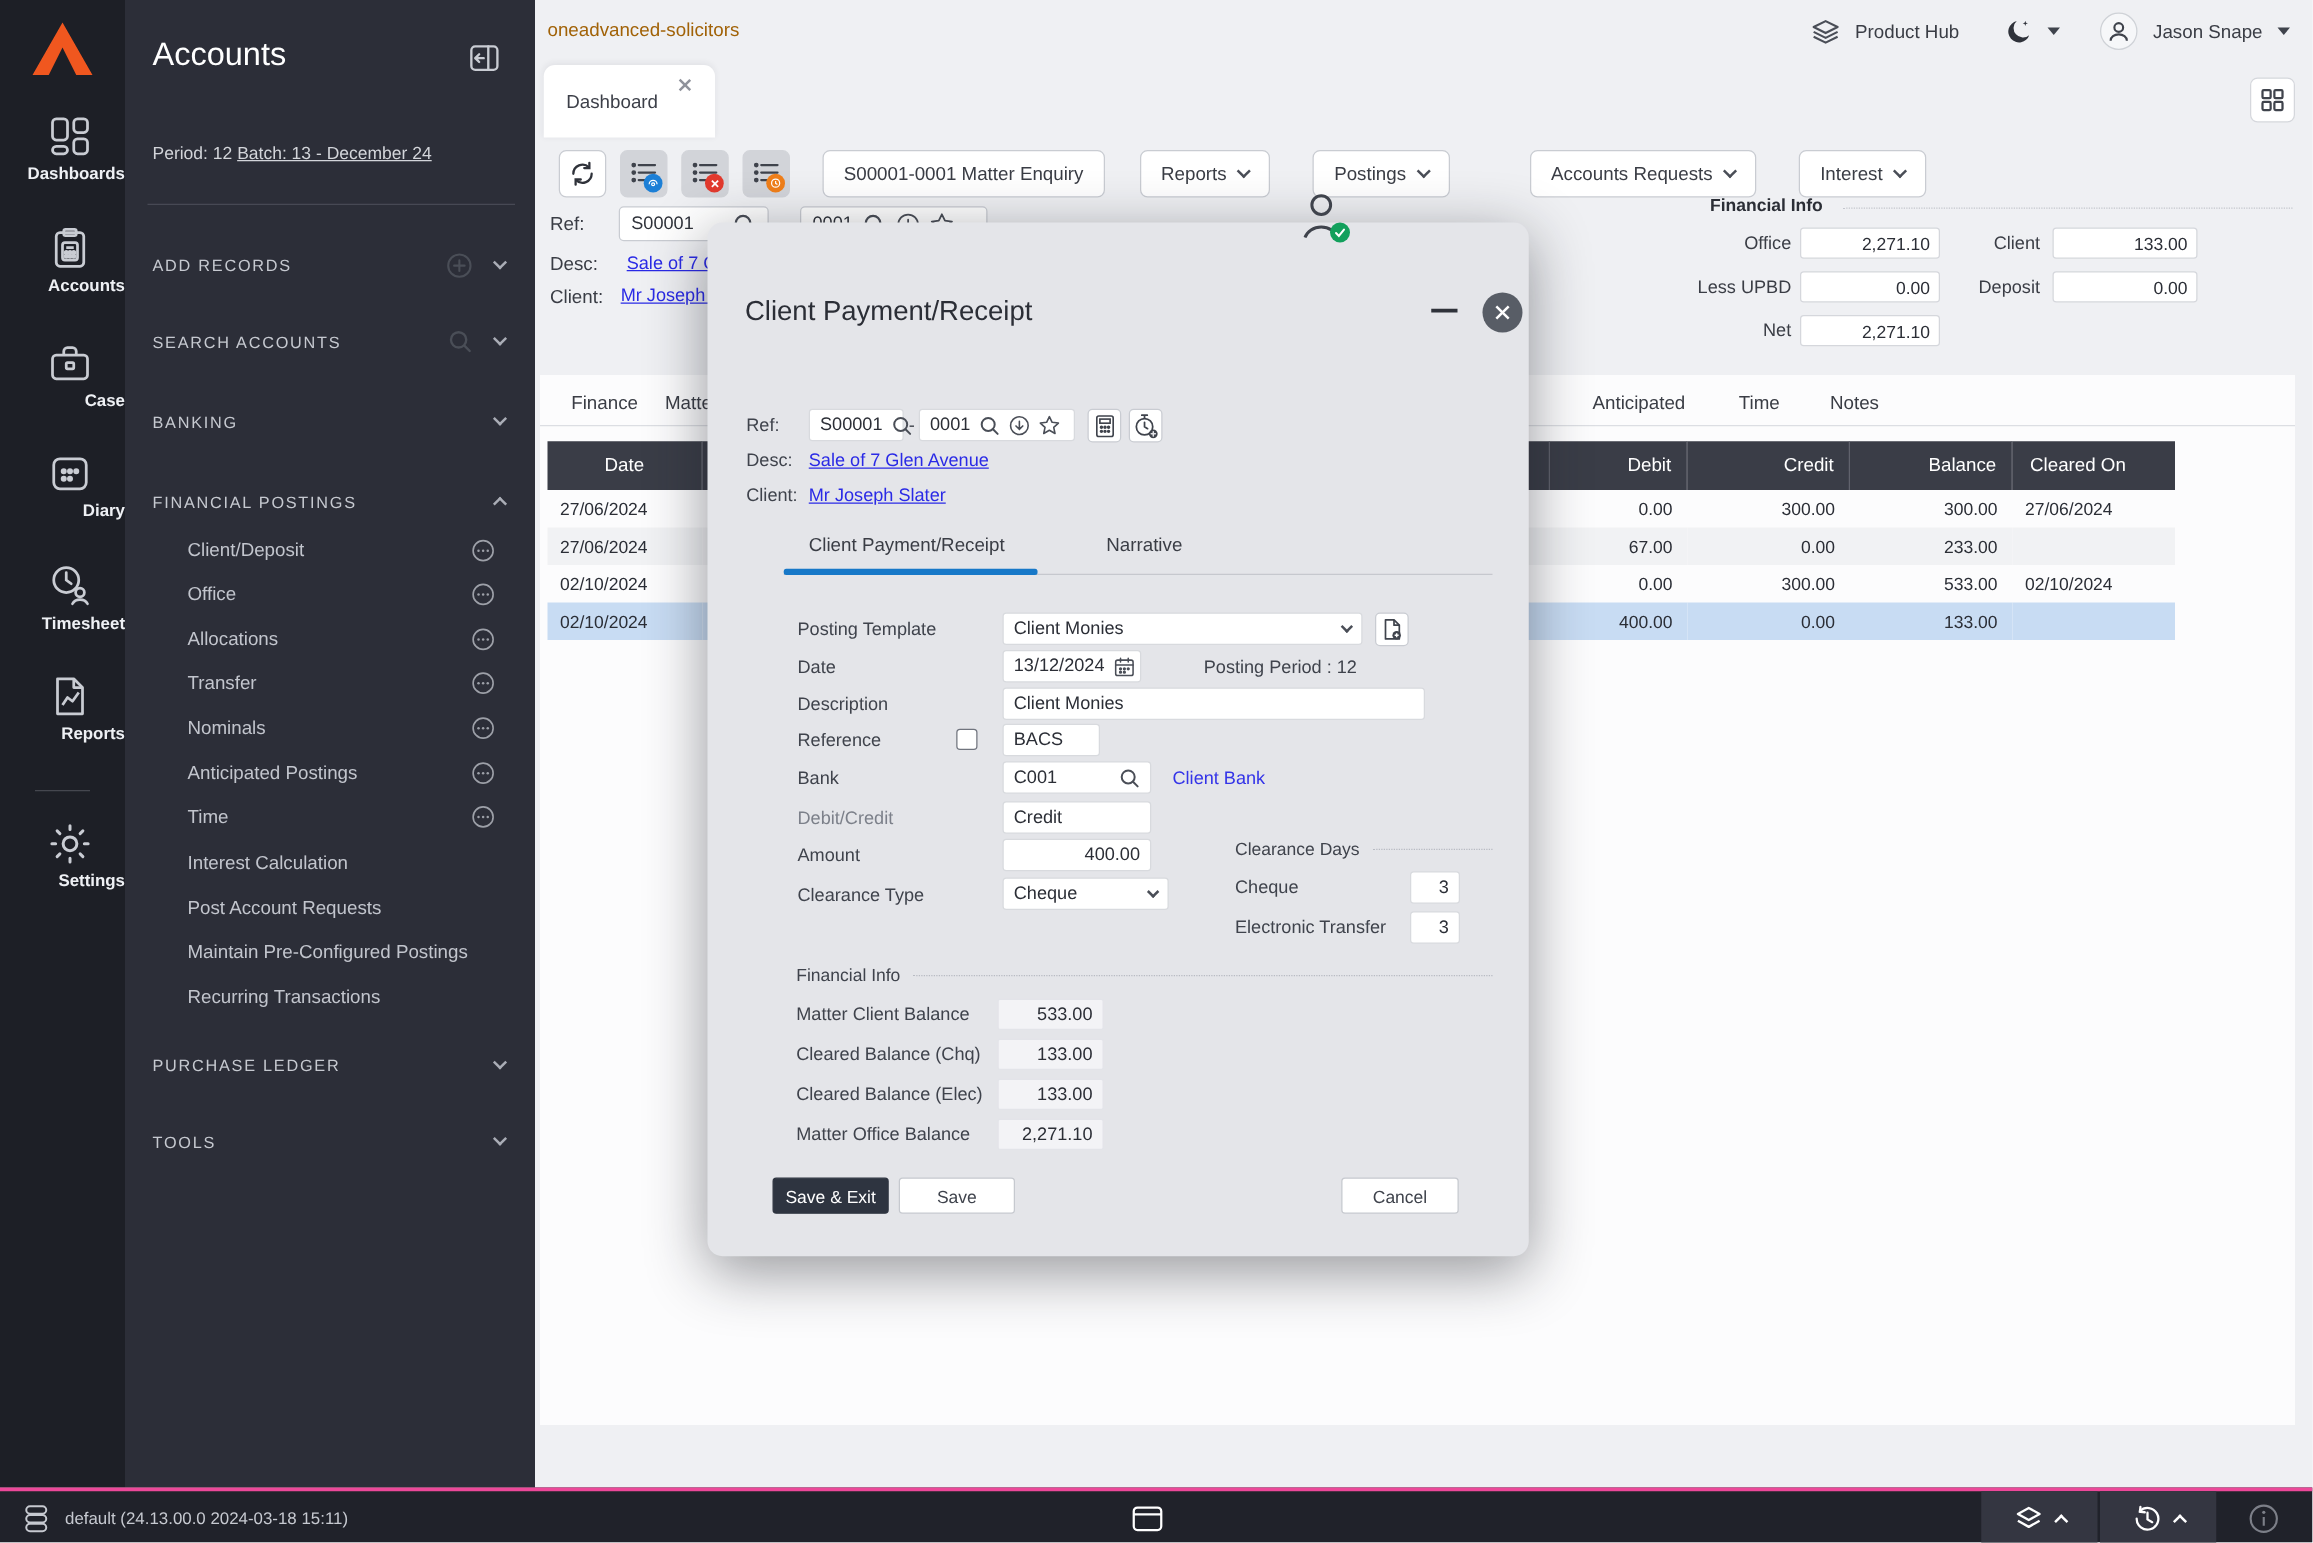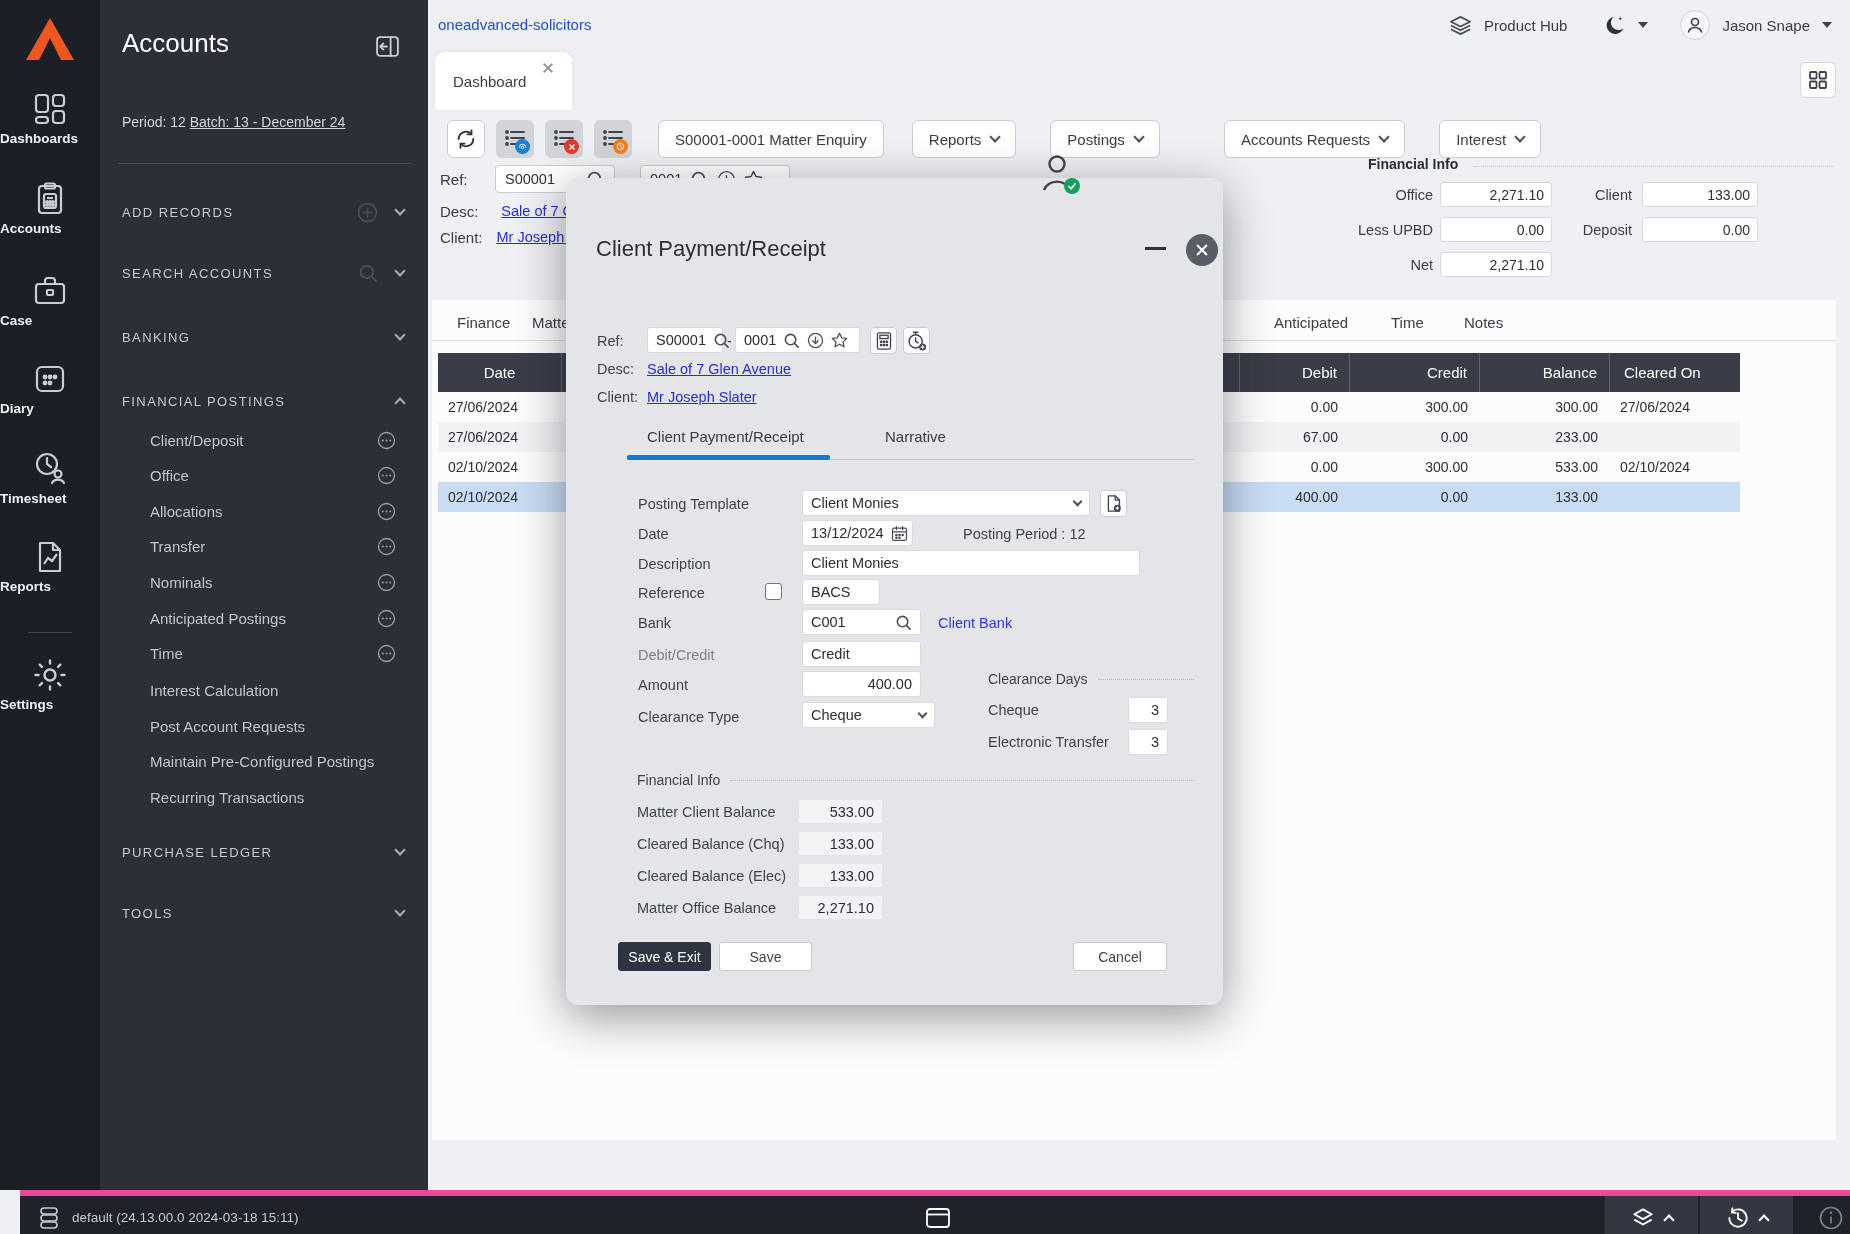--- a/index.html
+++ b/index.html
@@ -4,21 +4,21 @@
 <style>
   * { margin:0; padding:0; box-sizing:border-box; }
   html,body { width:1850px; height:1234px; }
   body { font-family:"Liberation Sans", sans-serif; background:#eff0f3; position:relative; overflow:hidden; color:#2f323a; }
   svg { display:block; }
   .abs { position:absolute; }
 
   
   #rail { position:absolute; left:0; top:0; width:100px; height:1190px; background:#1d1f26; z-index:10; }
   .logo { position:absolute; top:16px; left:24px; }
-  .ritem { position:absolute; left:0; width:100px; text-align:left; color:#c9ccd3; cursor:pointer; }
+  .ritem { position:absolute; left:0; width:100px; text-align:right; color:#c9ccd3; cursor:pointer;padding-left:12px; }
   .ritem .ric { display:flex; justify-content:center; }
   .ritem .rlabel { display:block; margin-top:5px; font-size:13.5px; font-weight:bold; color:#eef0f4; }
   .rail-div { position:absolute; left:28px; width:44px; border-top:1px solid #45474f; }
 
   
   #sidebar { position:absolute; left:100px; top:0; width:328px; height:1190px; background:#2c2e38; z-index:10; }
   #sb-title { position:absolute; left:22px; top:28px; font-size:26px; font-weight:500; color:#fff; }
   #sb-collapse { position:absolute; right:28px; top:34px; color:#c9ccd3; cursor:pointer; }
   #sb-period { position:absolute; left:22px; top:114px; font-size:14px; color:#d3d5da; }
   #sb-period a { color:#d3d5da; text-decoration:underline; }
@@ -26,21 +26,21 @@
   .srow { position:absolute; left:22px; right:16px; height:26px; display:flex; align-items:center; cursor:pointer; }
   .glabel { font-size:13px; letter-spacing:1.4px; color:#c6c9d0; }
   .gicons { margin-left:auto; display:flex; align-items:center; gap:18px; color:#aaadb6; padding-right:8px; }
   .chv { display:inline-block; width:8px; height:8px; border-right:2px solid currentColor; border-bottom:2px solid currentColor; transform:rotate(45deg); margin-top:-4px; }
   .chv.up { transform:rotate(-135deg); margin-top:4px; }
   .fpitem { position:absolute; left:50px; right:16px; height:28px; display:flex; align-items:center; font-size:15px; color:#c2c5cd; cursor:pointer; }
   .fpitem .dots3 { margin-left:auto; margin-right:16px; color:#9da0a8; }
 
   
   #main { position:absolute; left:428px; top:0; width:1422px; height:1190px; background:#eff0f3; }
-  #workspace { position:absolute; left:10px; top:16px; font-size:15px; color:#1d4ed8; }
+  #workspace { position:absolute; left:10px; top:16px; font-size:15px; color:#a16207; }
   #topbar-right { position:absolute; right:18px; top:10px; display:flex; align-items:center; gap:12px; color:#33363e; }
   #topbar-right .tb-label { font-size:15px; color:#3a3d45; }
   .caret { width:0; height:0; border-left:5px solid transparent; border-right:5px solid transparent; border-top:6px solid #3f434c; display:inline-block; }
   .avatar-ring { width:30px; height:30px; border:1.5px solid #cfd2d7; border-radius:50%; display:flex; align-items:center; justify-content:center; background:#f6f7f9; }
 
   
   #tabbar { position:absolute; left:0; top:52px; height:58px; display:flex; padding-left:7px; gap:6px; align-items:stretch; }
   .tab { position:relative; background:#fff; border-radius:9px 9px 0 0; display:flex; align-items:center; padding:0 18px; gap:16px; font-size:15px; color:#3c3f48; box-shadow:0 -1px 5px rgba(40,42,50,.07); cursor:pointer; }
   .tab.active { font-size:13.5px; padding-top:6px; }
   .tab.active::before { content:''; position:absolute; top:0; left:0; right:0; height:6px; background:#1778c8; border-radius:9px 9px 0 0; }
@@ -105,21 +105,21 @@
   .mro { position:absolute; height:25px; background:#f3f3f6; border:1px solid #e3e4e9; border-radius:2px; font-size:14.5px; color:#2b2e36; display:flex; align-items:center; justify-content:flex-end; padding:0 8px; }
   .mibtn { position:absolute; width:27px; height:27px; background:#fff; border:1px solid #c9ccd2; border-radius:4px; display:flex; align-items:center; justify-content:center; color:#3f434c; cursor:pointer; }
   .checkbox { position:absolute; width:17px; height:17px; background:#fff; border:1.6px solid #70747e; border-radius:3px; cursor:pointer; }
   .mtab { position:absolute; font-size:15px; color:#3a3d45; cursor:pointer; }
   #m-tabbar-line { position:absolute; left:61px; top:281px; width:567px; border-top:1px solid #c6c8ce; }
   #m-tab-active-bar { position:absolute; left:61px; top:277px; width:203px; height:5px; background:#1778c8; border-radius:2px; }
   .btn { position:absolute; height:29px; border-radius:3px; font-size:14px; display:flex; align-items:center; justify-content:center; border:1px solid #c6c9cf; background:#fff; color:#3f434c; cursor:pointer; }
   .btn.primary { background:#2e3440; color:#fff; border-color:#2e3440; }
 
   
-  #statusbar { position:absolute; left:0; right:0; bottom:0; height:44px; background:#20222a; border-top:6px solid #ec4899; z-index:60;margin-left:20px; }
+  #statusbar { position:absolute; left:0; right:0; bottom:0; height:44px; background:#20222a; border-top:3px solid #ec4899; z-index:60; }
   #sb-ver { position:absolute; left:52px; top:14px; font-size:13.5px; color:#c6c9d0; }
   #sb-db { position:absolute; left:18px; top:10px; color:#c6c9d0; }
   #sb-window { position:absolute; left:905px; top:11px; }
   .fbtn { position:absolute; top:0; width:93px; height:44px; background:#343641; display:flex; align-items:center; justify-content:center; gap:9px; color:#fff; cursor:pointer; }
 </style>
 </head>
 <body>
 
 <aside id="rail">
   <div class="logo">

